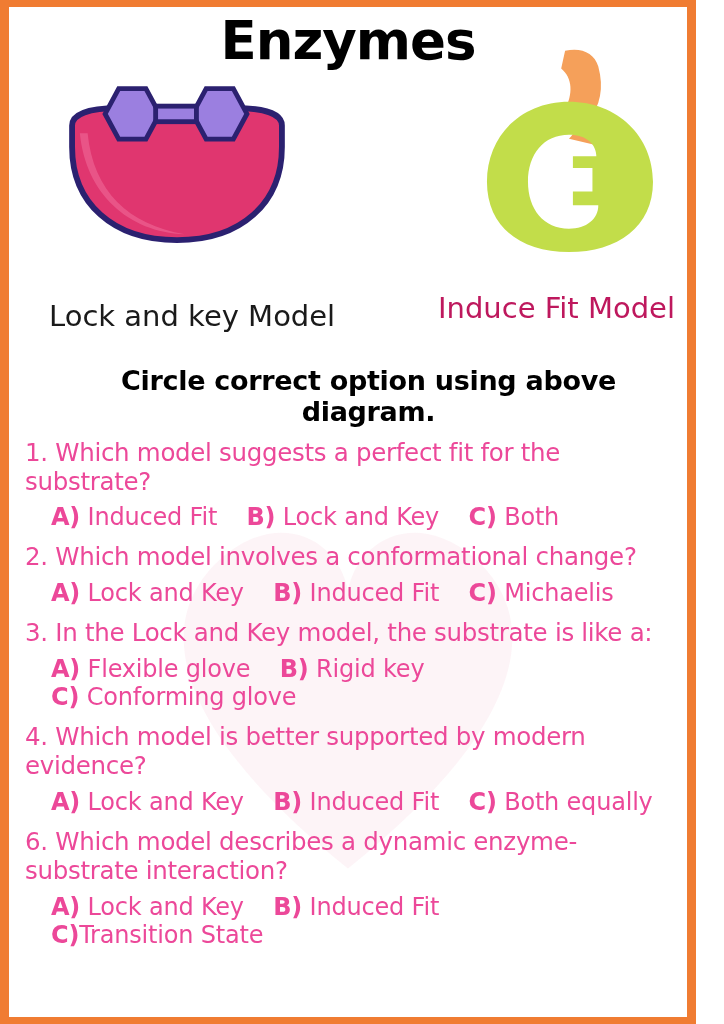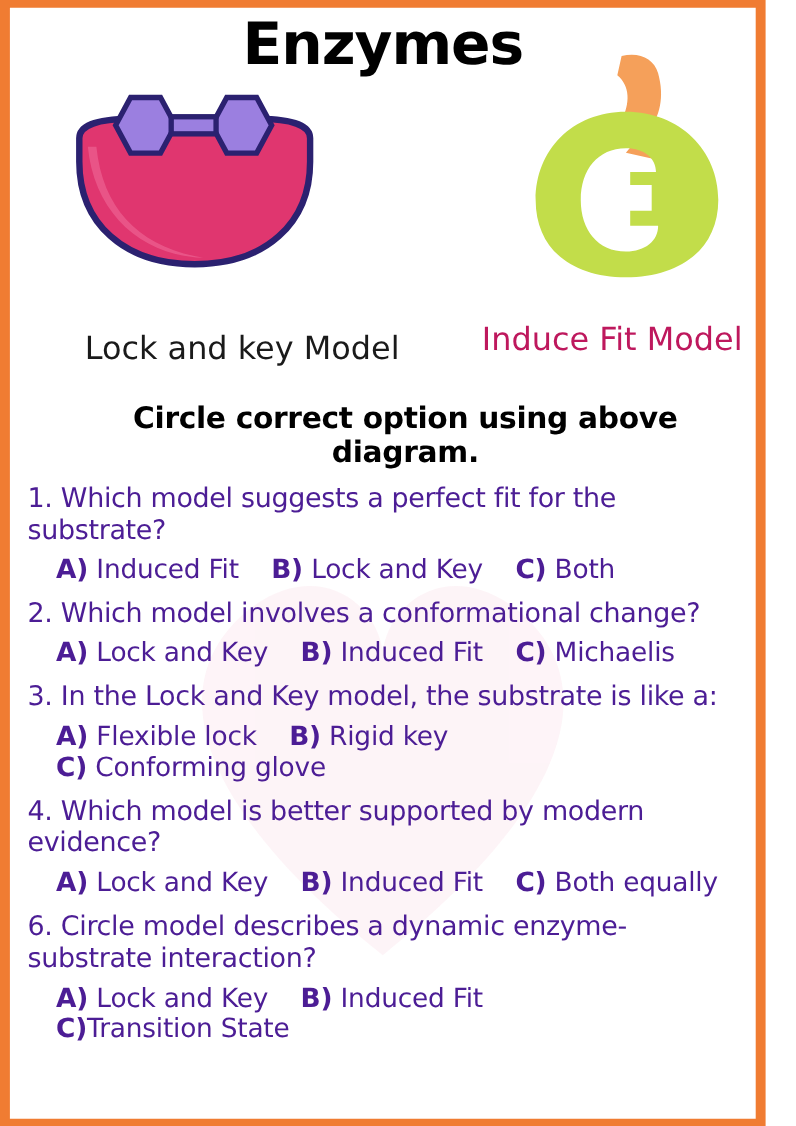--- a/index.html
+++ b/index.html
@@ -61,21 +61,21 @@
     width: 200px;
     height: 210px;
   }
 
   .labels {
     position: relative;
     height: 62px;
   }
   .label-lock {
     position: absolute;
-    left: 68px;
+    left: 40px;
     top: 0;
     font-size: 29px;
     color: #1a1a1a;
     font-family: "DejaVu Sans", sans-serif;
   }
   .label-induce {
     position: absolute;
     right: 12px;
     top: -8px;
     font-size: 29px;
@@ -93,28 +93,28 @@
     letter-spacing: -0.3px;
     margin-left: 41px;
   }
 
   .qlist {
     position: relative;
     padding: 0 14px 0 16px;
   }
   .q {
     font-size: 24.5px;
-    color: #4c1d95;
+    color: #ec4899;
     line-height: 1.18;
     margin-top: 12px;
     letter-spacing: -0.3px;
   }
   .opts {
     font-size: 24px;
-    color: #4c1d95;
+    color: #ec4899;
     margin-top: 7px;
     margin-bottom: 3px;
     padding-left: 26px;
     letter-spacing: -0.2px;
   }
   .opts b { font-weight: bold; }
   .opt { display: inline-block; margin-right: 22px; white-space: nowrap; }
   .opt:last-child { margin-right: 0; }
 </style>
 </head>
@@ -178,21 +178,21 @@
         <span class="opt"><b>C)</b> <span>Michaelis</span></span>
       </div>
     </div>
 
     <div>
       <div class="q">
         <span>3.</span>
         <span>In the Lock and Key model, the substrate is like a:</span>
       </div>
       <div class="opts">
-        <span class="opt"><b>A)</b> <span>Flexible lock</span></span>
+        <span class="opt"><b>A)</b> <span>Flexible glove</span></span>
         <span class="opt"><b>B)</b> <span>Rigid key</span></span>
         <span class="opt"><b>C)</b> <span>Conforming glove</span></span>
       </div>
     </div>
 
     <div>
       <div class="q">
         <span>4.</span>
         <span>Which model is better supported by modern evidence?</span>
       </div>
@@ -200,21 +200,21 @@
         <span class="opt"><b>A)</b> <span>Lock and Key</span></span>
         <span class="opt"><b>B)</b> <span>Induced Fit</span></span>
         <span class="opt"><b>C)</b> <span>Both equally</span></span>
       </div>
     </div>
 
 
     <div>
       <div class="q">
         <span>6.</span>
-        <span>Circle model describes a dynamic enzyme-substrate interaction?</span>
+        <span>Which model describes a dynamic enzyme-substrate interaction?</span>
       </div>
       <div class="opts">
         <span class="opt"><b>A)</b> <span>Lock and Key</span></span>
         <span class="opt"><b>B)</b> <span>Induced Fit</span></span>
         <span class="opt"><b>C)</b><span>Transition State</span></span>
       </div>
     </div>
 
   </div>
 </div>

